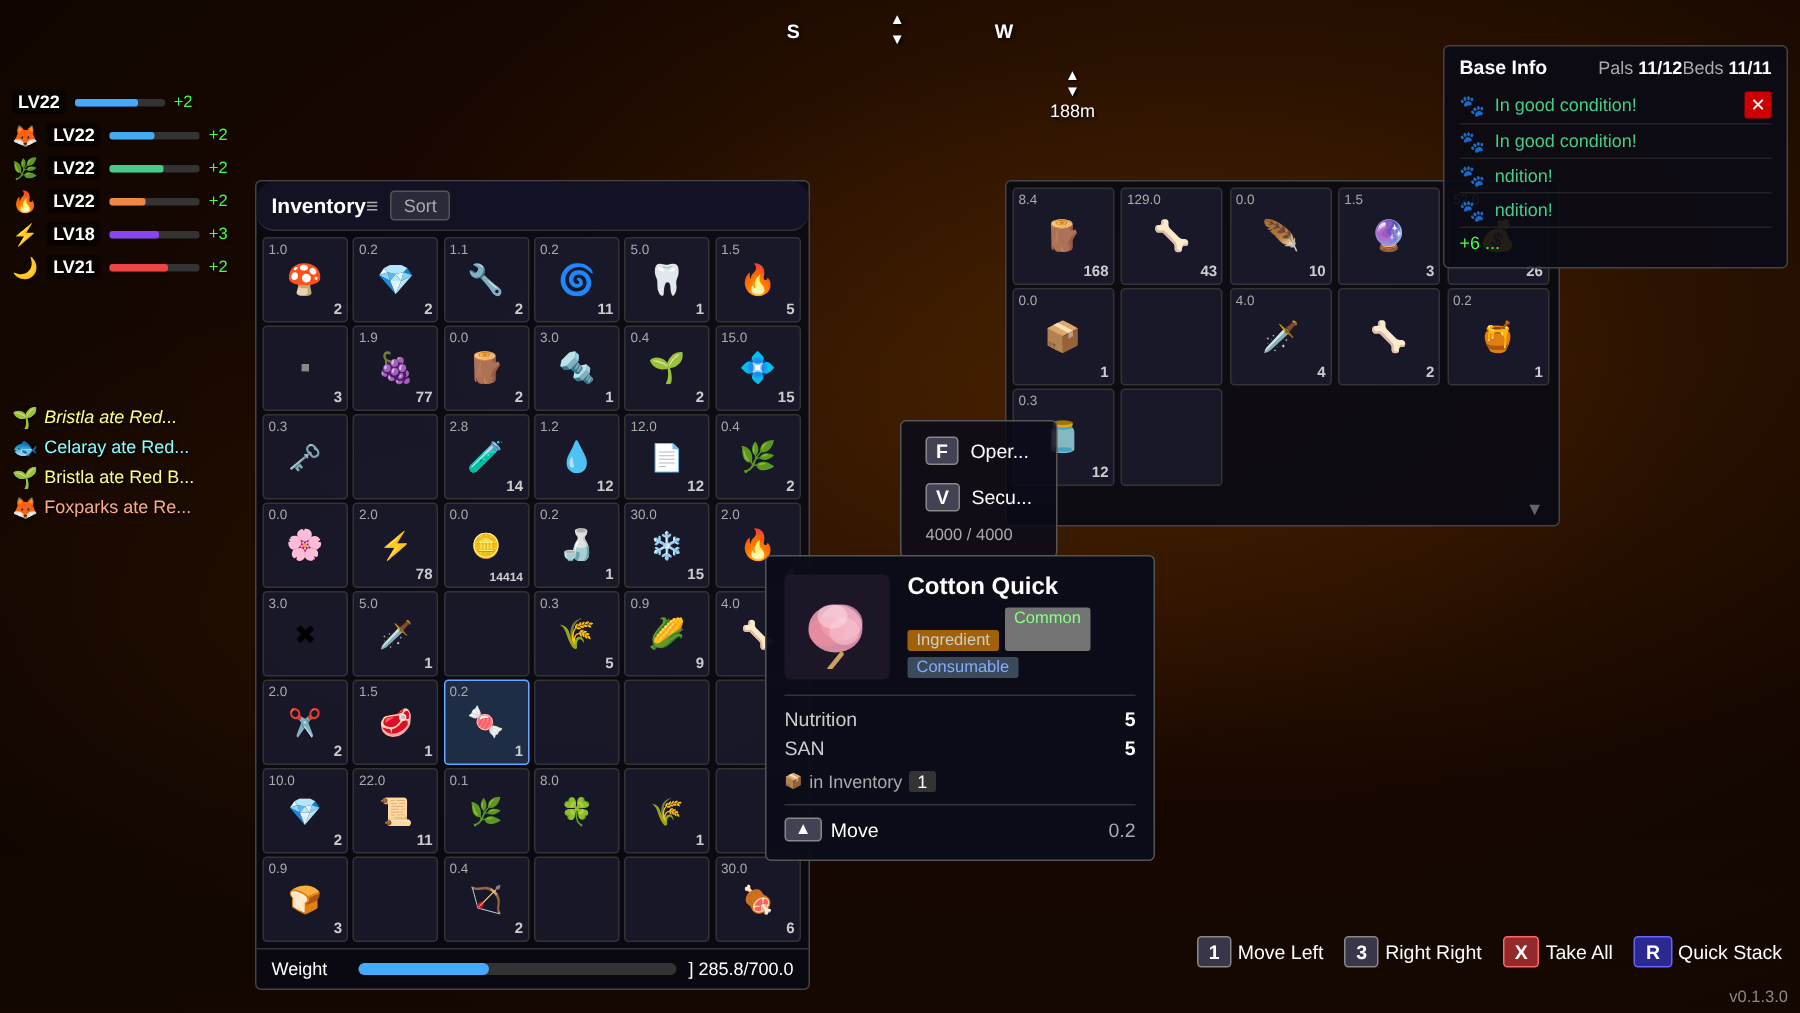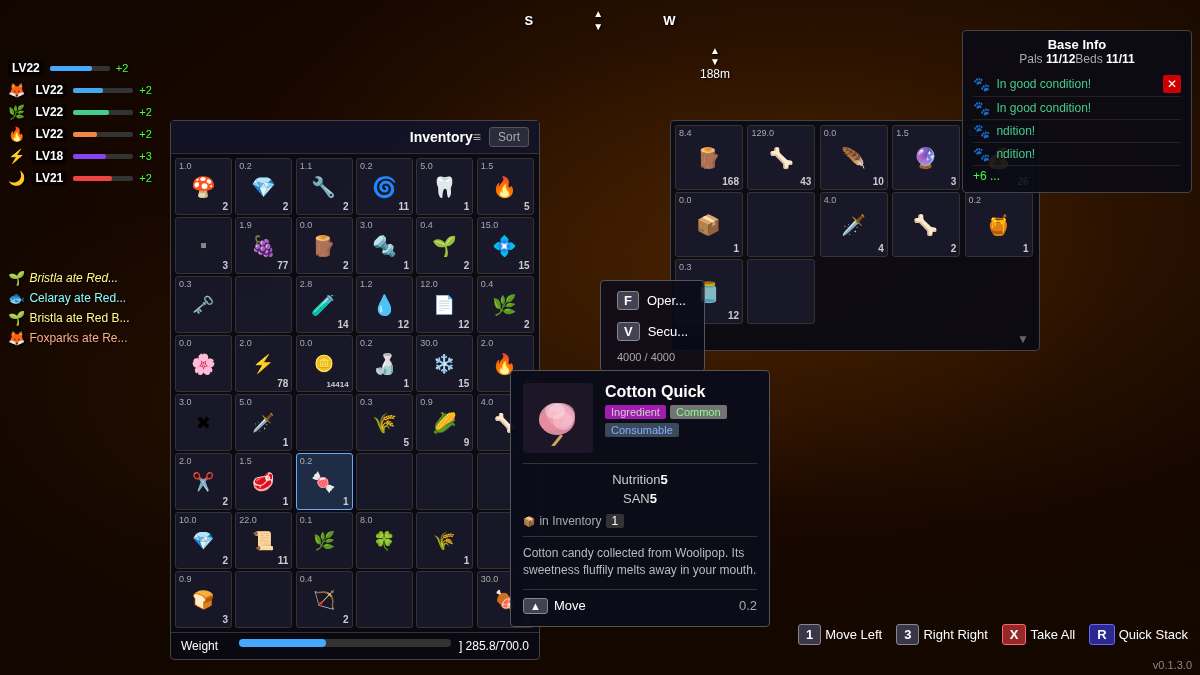--- a/index.html
+++ b/index.html
@@ -111,24 +111,25 @@
       top: 120px;
       left: 170px;
       width: 370px;
       background: rgba(10,10,20,0.92);
       border: 1px solid #444;
       border-radius: 4px;
     }
     .panel-header {
       display: flex;
       align-items: center;
-      justify-content: flex-end;
+      justify-content: flex-start;
       padding: 6px 10px;
       background: rgba(20,20,40,0.9);
       border-bottom: 1px solid #333;
+      border-radius: 12px;
     }
     .panel-title {
       color: #fff;
       font-size: 14px;
       font-weight: bold;
     }
     .panel-controls {
       display: flex;
       align-items: center;
       gap: 8px;
@@ -179,20 +180,21 @@
       position: absolute;
       top: 2px;
       left: 3px;
       font-size: 9px;
       color: #aaa;
     }
 
     
     .weight-bar {
       display: flex;
+      align-items: center;
       padding: 6px 10px;
       gap: 8px;
       border-top: 1px solid #333;
     }
     .weight-label {
       color: #fff;
       font-size: 12px;
       min-width: 50px;
     }
     .weight-progress {
@@ -307,31 +309,31 @@
       display: flex;
       gap: 4px;
       flex-wrap: wrap;
     }
     .tag {
       font-size: 11px;
       padding: 1px 6px;
       border-radius: 2px;
       color: #ccc;
     }
-    .tag-ingredient { background: #a21caf; }
+    .tag-ingredient { background: #a16207; margin-top: 15px; }
     .tag-common { background: #737373; color: #8f8; }
     .tag-consumable { background: #3a4a5a; color: #8af; }
     .tooltip-stats {
       border-top: 1px solid #333;
       padding-top: 8px;
       margin-bottom: 8px;
     }
     .stat-row {
       display: flex;
-      justify-content: center;
+      justify-content: space-between;
       color: #ccc;
       font-size: 13px;
       margin-bottom: 4px;
     }
     .stat-value { color: #fff; font-weight: bold; }
     .in-inventory {
       display: flex;
       align-items: center;
       gap: 4px;
       color: #aaa;
@@ -377,21 +379,20 @@
       background: rgba(10,10,20,0.9);
       border: 1px solid #444;
       border-radius: 4px;
       padding: 6px 10px;
     }
     .base-header {
       display: flex;
       justify-content: space-between;
       align-items: center;
       margin-bottom: 6px;
-      flex-direction: column;
     }
     .base-title { color: #fff; font-size: 13px; font-weight: bold; }
     .base-stats { display: flex; gap: 0; }
     .base-stat { color: #aaa; font-size: 12px; }
     .base-stat span { color: #fff; font-weight: bold; }
     .pal-item {
       display: flex;
       align-items: center;
       gap: 6px;
       padding: 3px 0;
@@ -890,22 +891,20 @@
       <div class="stat-row">
         <span>SAN</span>
         <span class="stat-value">5</span>
       </div>
     </div>
     <div class="in-inventory">
       <span style="font-size:10px;">📦</span>
       <span>in Inventory</span>
       <span class="inv-count">1</span>
     </div>
-    <div class="tooltip-desc">Cotton candy collected from Woolipop.
-Its sweetness fluffily melts away in your mouth.</div>
     <div class="tooltip-actions">
       <div class="action-left">
         <span class="key-badge" style="font-size:11px;">▲</span>
         <span>Move</span>
       </div>
       <span class="action-weight">0.2</span>
     </div>
   </div>
 
   <div class="base-info">

